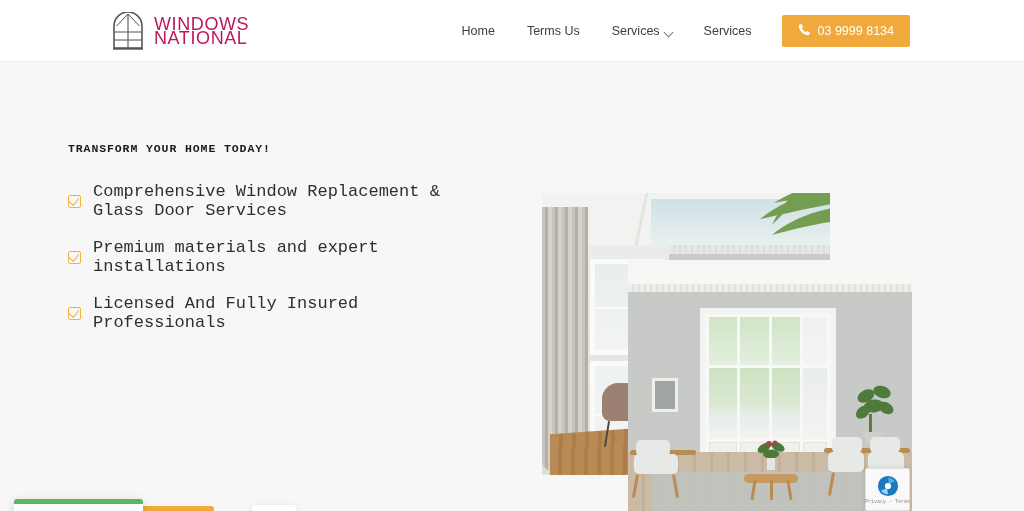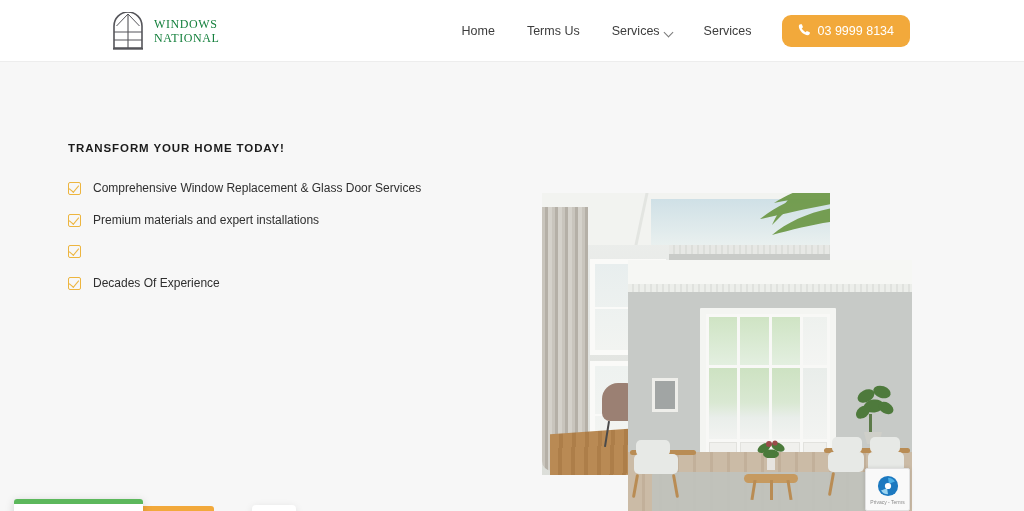--- a/index.html
+++ b/index.html
@@ -16,50 +16,50 @@
     position:absolute; top:0; left:0;
     width:1024px; height:62px;
     background:#ffffff;
     display:flex; align-items:center;
     border-bottom:1px solid #ededed;
     z-index:40;
   }
   .logo-wrap { position:absolute; left:112px; top:12px; display:flex; align-items:center; gap:10px; }
   .logo-mark { width:32px; height:38px; position:relative; }
   .logo-text {
-    font-family:Liberation Serif, serif;
-    color:#15803d; font-size:12px; line-height:14px;
+    font-family:Liberation Sans, sans-serif;
+    color:#be185d; font-size:18px; line-height:14px;
     letter-spacing:0.6px;
   }
   .logo-text span { display:block; }
 
   .nav { position:absolute; right:114px; top:0; height:62px; display:flex; align-items:center; gap:0; }
   .nav-item {
     font-size:12.5px; color:#3d3d3d; padding:0 16px;
     cursor:pointer; display:flex; align-items:flex-end; gap:5px;
     white-space:nowrap;
   }
   .chev { display:inline-block; width:7px; height:7px; position:relative; top:-2px; }
   .chev::after {
     content:""; position:absolute; left:0; top:0;
     width:6px; height:6px;
     border-right:1.3px solid #7a7a7a; border-bottom:1.3px solid #7a7a7a;
     transform:rotate(45deg);
   }
   .phone-btn {
     margin-left:14px;
     background:#F2A93B; color:#ffffff;
-    height:32px; border-radius:9px;
+    height:32px; border-radius:2px;
     display:flex; align-items:center; gap:7px;
     padding:0 16px; font-size:12.5px; cursor:pointer;
     white-space:nowrap;
   }
 
   
-  .hero { position:absolute; top:62px; left:0; width:912px; height:449px; background:#f7f7f7; }
+  .hero { position:absolute; top:62px; left:0; width:912px; height:449px; background:#f7f7f7;font-family:Liberation Mono, monospace; }
 
   .hero-left { position:absolute; left:68px; top:80px; width:420px; }
   .eyebrow {
     font-size:11.5px; font-weight:bold; letter-spacing:0.9px;
     color:#1b1b1b; text-transform:uppercase;
   }
   .h1 {
     margin-top:26px;
     font-size:30px; font-weight:bold; line-height:40px;
     color:#151515; letter-spacing:-0.3px;
@@ -75,21 +75,21 @@
   .chk { width:13px; height:13px; flex:0 0 13px; position:relative; }
   .chk .box {
     position:absolute; inset:0;
     border:1.4px solid #EDB53F; border-radius:2px;
   }
   .chk .tick {
     position:absolute; left:2.5px; top:1px; width:6px; height:9px;
     border-right:1.7px solid #EDB53F; border-bottom:1.7px solid #EDB53F;
     transform:rotate(40deg);
   }
-  .feature-label { font-size:12px; color:#2f2f2f; }
+  .feature-label { font-size:17px; color:#2f2f2f; }
 
   .cta-row { position:absolute; left:68px; top:443px; display:flex; align-items:center; gap:38px; }
   .cta-btn {
     background:#F2A93B; color:#ffffff;
     height:36px; min-width:146px; border-radius:3px;
     display:flex; align-items:center; justify-content:center;
     font-size:13px; cursor:pointer; padding:0 18px;
   }
   .tel-btn {
     background:#ffffff; border-radius:4px;
@@ -275,27 +275,21 @@
               <span class="box"></span>
               <span class="tick"></span>
             </span>
           <span class="feature-label">Premium materials and expert installations</span>
         </div>
         <div class="feature">
           <span class="chk">
               <span class="box"></span>
               <span class="tick"></span>
             </span>
-        </div>
-        <div class="feature">
-          <span class="chk">
-              <span class="box"></span>
-              <span class="tick"></span>
-            </span>
-          <span class="feature-label">Decades Of Experience</span>
+          <span class="feature-label">Licensed And Fully Insured Professionals</span>
         </div>
       </div>
     </div>
 
     <div class="cta-row">
       <div class="cta-btn">
         
       </div>
       <div class="tel-btn">
         

